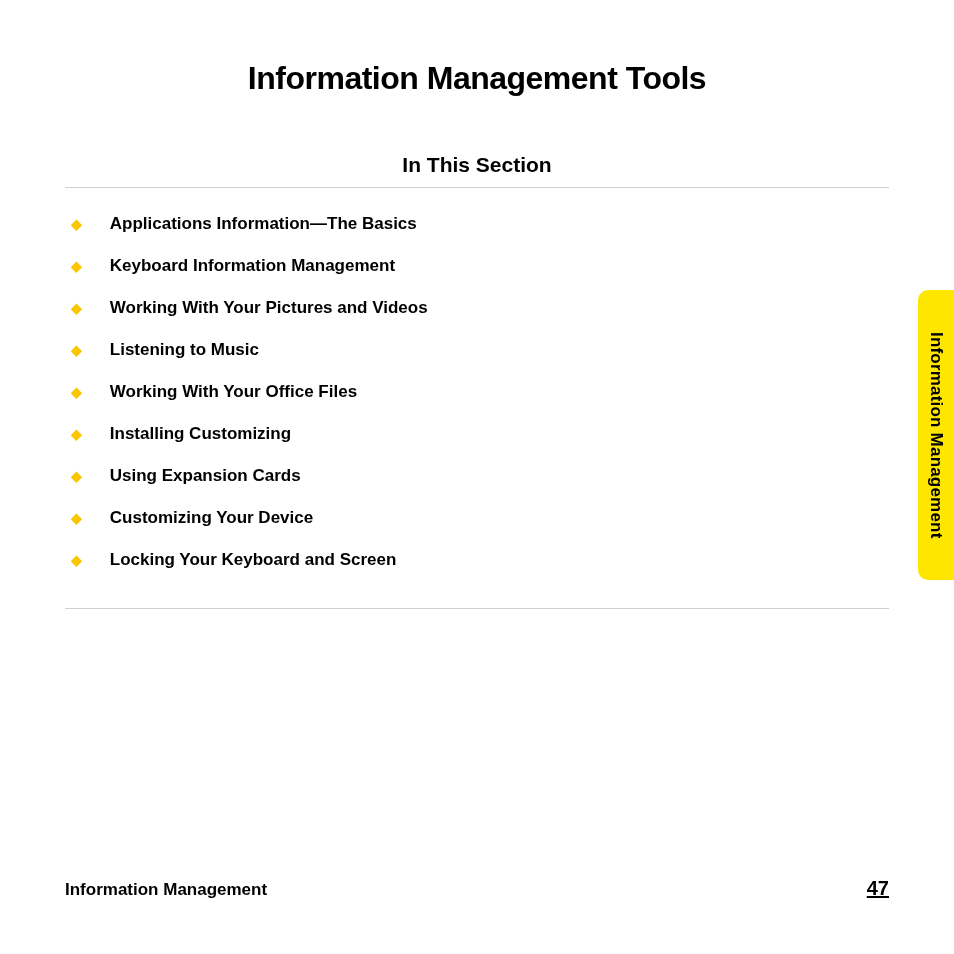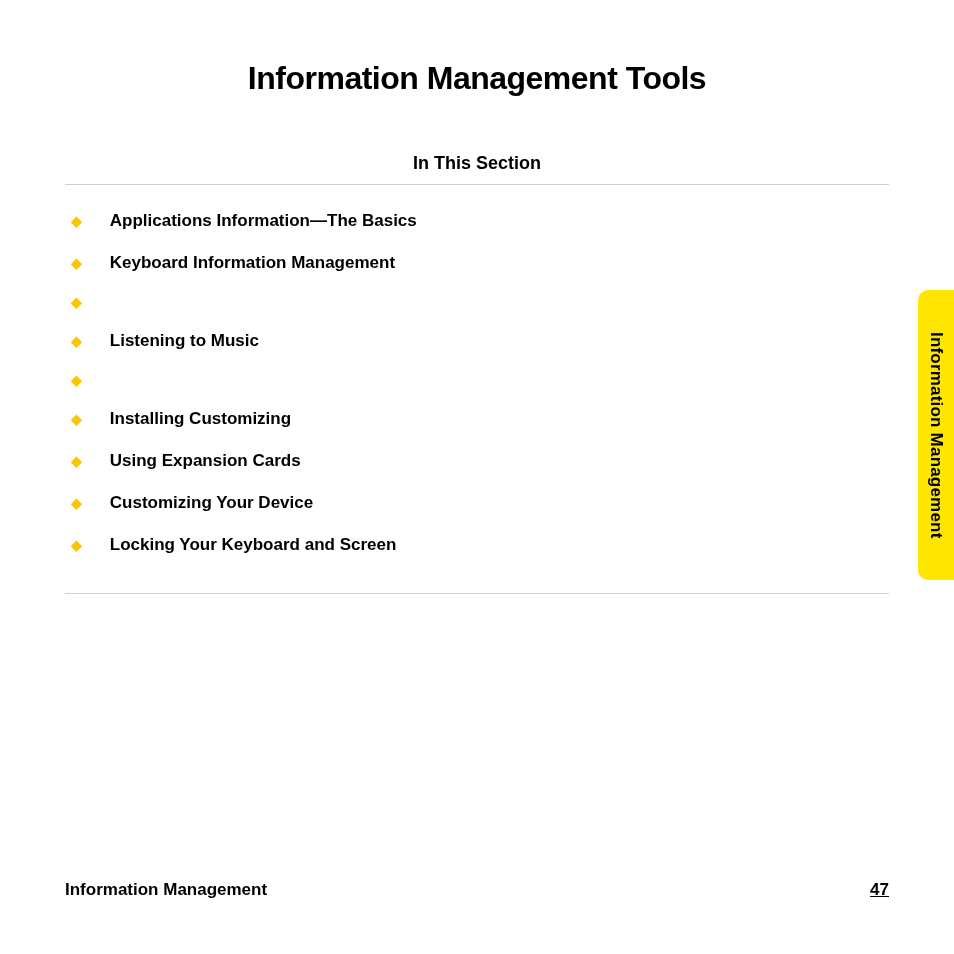--- a/index.html
+++ b/index.html
@@ -21,21 +21,21 @@
       position: relative;
       height: 100%;
     }
     .page-title {
       font-size: 32px;
       font-weight: 700;
       letter-spacing: -0.5px;
       margin-bottom: 56px;
     }
     .section-heading {
-      font-size: 18px;
+      font-size: 21px;
       font-weight: 700;
       padding-bottom: 10px;
       border-bottom: 1px solid #cfcfcf;
       margin-bottom: 26px;
     }
     .toc-list {
       list-style: none;
       padding-bottom: 24px;
       border-bottom: 1px solid #cfcfcf;
       width: 100%;
@@ -85,21 +85,21 @@
       right: 65px;
       display: flex;
       justify-content: space-between;
       align-items: baseline;
     }
     .footer-title {
       font-size: 17px;
       font-weight: 700;
     }
     .footer-page {
-      font-size: 17px;
+      font-size: 20px;
       font-weight: 700;
       text-decoration: underline;
     }
   </style>
 </head>
 <body>
 
 <div class="page">
   <h1 class="page-title">Information Management Tools</h1>
 
@@ -109,27 +109,29 @@
     <li class="toc-item">
       <span class="bullet">◆</span>
       <span>Applications Information—The Basics</span>
     </li>
     <li class="toc-item">
       <span class="bullet">◆</span>
       <span>Keyboard Information Management</span>
     </li>
     <li class="toc-item">
       <span class="bullet">◆</span>
+      <span>Working With Your Pictures and Videos</span>
     </li>
     <li class="toc-item">
       <span class="bullet">◆</span>
       <span>Listening to Music</span>
     </li>
     <li class="toc-item">
       <span class="bullet">◆</span>
+      <span>Working With Your Office Files</span>
     </li>
     <li class="toc-item">
       <span class="bullet">◆</span>
       <span>Installing Customizing</span>
     </li>
     <li class="toc-item">
       <span class="bullet">◆</span>
       <span>Using Expansion Cards</span>
     </li>
     <li class="toc-item">

